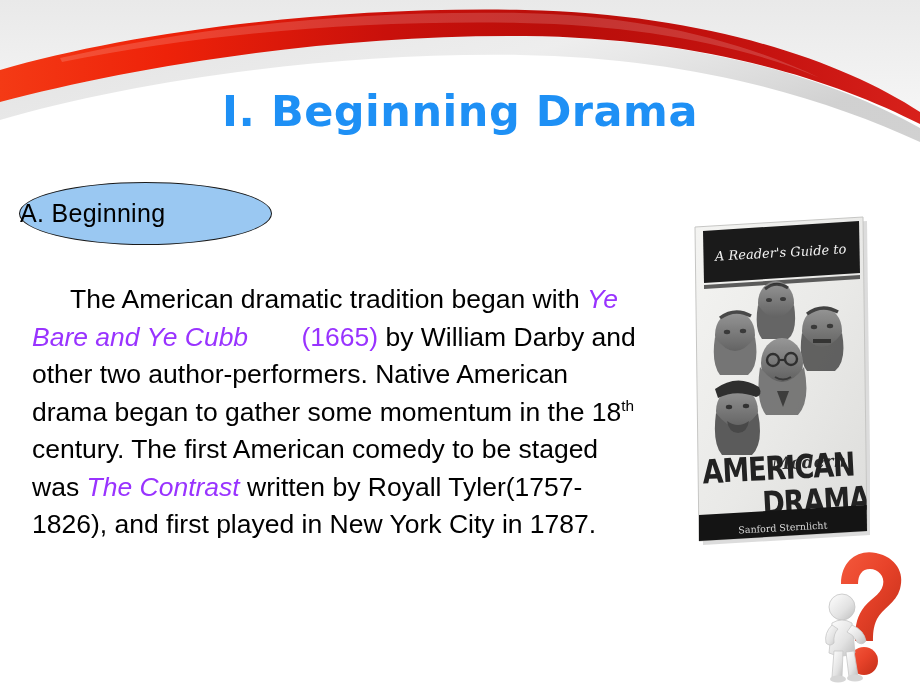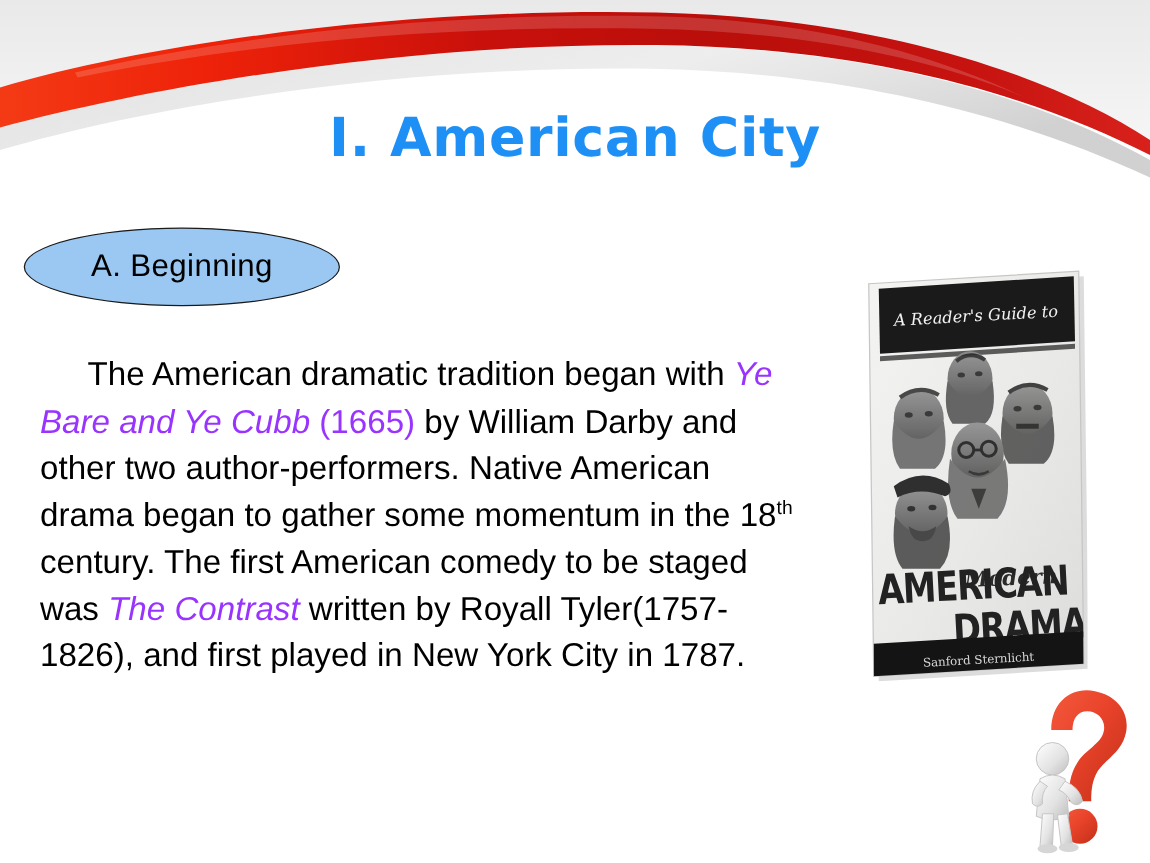--- a/index.html
+++ b/index.html
@@ -49,21 +49,21 @@
     left: 19px;
     top: 182px;
     width: 253px;
     height: 63px;
     border-radius: 50%;
     background: #9AC8F2;
     border: 1px solid #1a1a1a;
     box-sizing: border-box;
     display: flex;
     align-items: center;
-    justify-content: center;
+    justify-content: flex-start;
   }
   .oval-label {
     font-family: "Liberation Sans", sans-serif;
     font-size: 25px;
     color: #000000;
     letter-spacing: 0.3px;
     white-space: nowrap;
   }
 
   
@@ -79,20 +79,21 @@
     text-indent: 38px;
     text-align: left;
   }
   .em-title {
     color: #9933FF;
     font-style: italic;
   }
   .em-date {
     color: #9933FF;
     font-style: normal;
+    margin-left: 46px;
   }
   sup {
     font-size: 0.58em;
     vertical-align: super;
     line-height: 0;
   }
 
   
   .watermark {
     position: absolute;
@@ -160,21 +161,21 @@
                L920,124 C830,78 700,38 525,36 C335,34 135,66 0,102 Z" fill="url(#gRed)"></path>
 
       <path d="M60,58 C200,26 360,10 520,13 C640,15 740,40 820,78
                C745,46 640,25 520,23 C360,20 200,34 62,62 Z" fill="#ffffff" opacity="0.16"></path>
 
       <path d="M0,126 C130,90 330,58 525,60 C705,62 840,104 920,150
                L920,150 H0 Z" fill="#ffffff"></path>
     </svg>
   </div>
 
-  <div class="title">I. American City</div>
+  <div class="title">I. Beginning Drama</div>
 
   <div class="oval">
     <span class="oval-label">A. Beginning</span>
   </div>
 
 
   <div class="body-text">
     <span>The American dramatic tradition began with </span><span class="em-title">Ye Bare and Ye Cubb </span><span class="em-date">(1665)</span><span> by William Darby and other two author-performers. Native American drama began to gather some momentum in the 18</span><sup>th</sup><span> century. The first American comedy to be staged was </span><span class="em-title">The Contrast</span><span> written by Royall Tyler(1757-1826), and first played in New York City in 1787.</span>
   </div>
 

